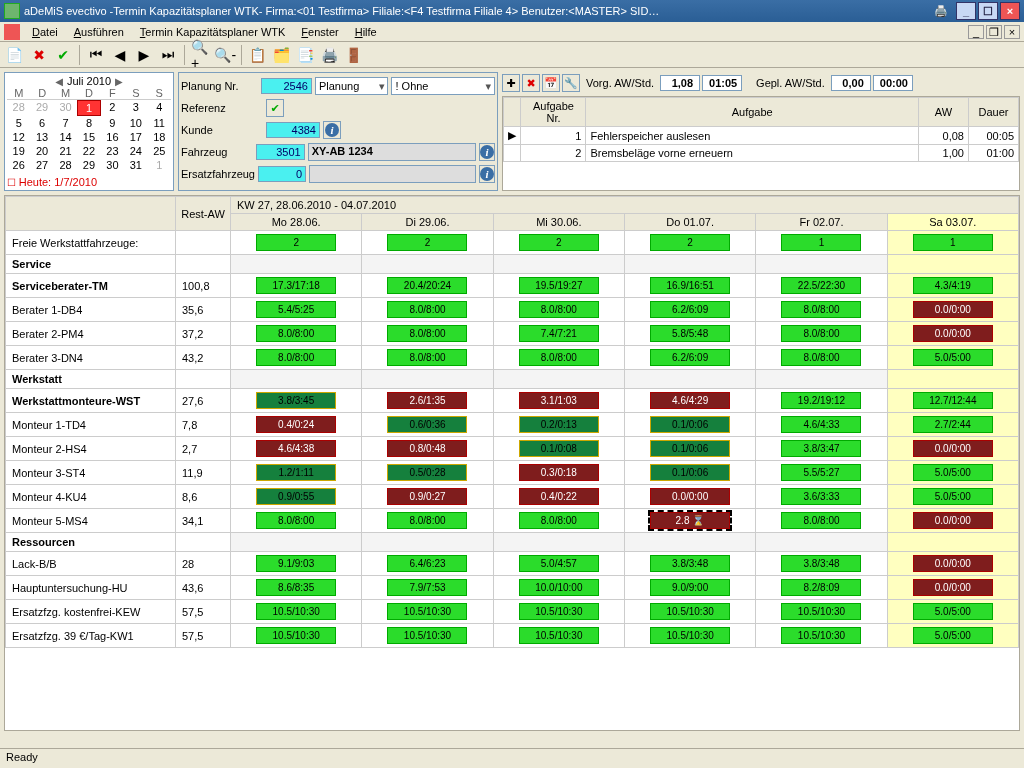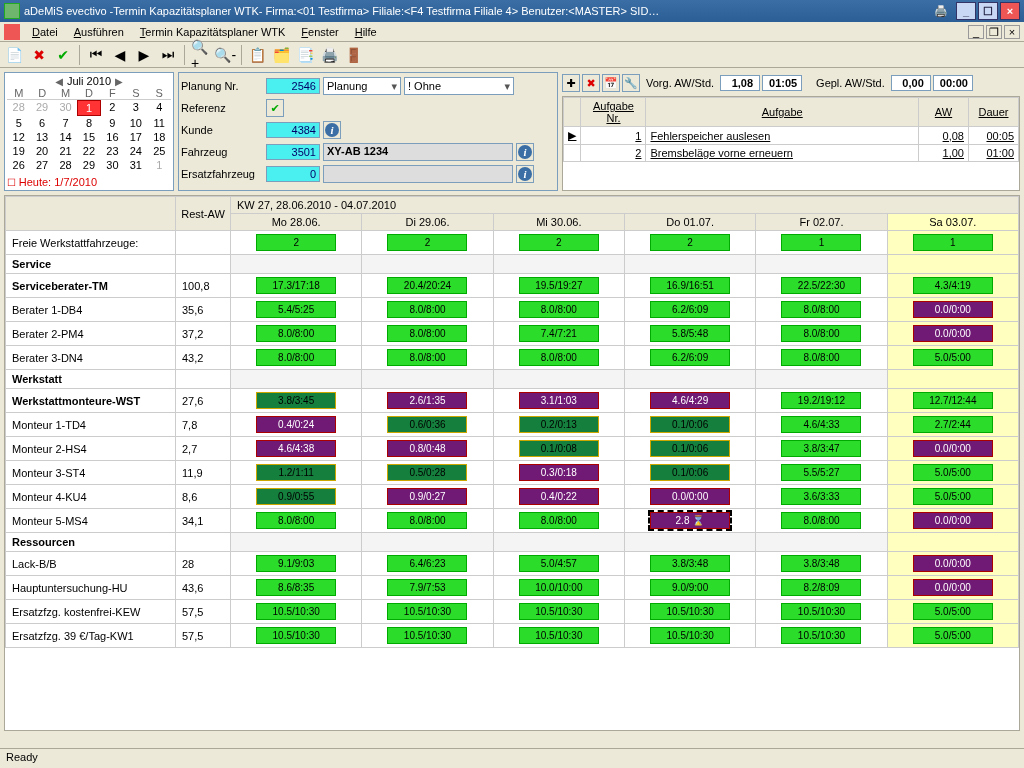--- a/index.html
+++ b/index.html
@@ -33,38 +33,38 @@
 .fnum { width: 54px; background: #4af0f0; border: 1px solid #7b9ebd; text-align: right; padding: 1px 3px; color: #006; }
 .ftext { border: 1px solid #7b9ebd; background: #fff; padding: 1px 3px; height: 18px; }
 .fdrop { border: 1px solid #7b9ebd; background: #fff; padding: 1px 3px; height: 18px; display: inline-flex; align-items: center; }
 .fdrop::after { content: "▾"; margin-left: auto; color: #555; }
 .ibtn { width: 18px; height: 18px; border: 1px solid #7b9ebd; background: #ece9d8; display: flex; align-items: center; justify-content: center; }
 .info { background: #3a6ea5; color: #fff; border-radius: 50%; width: 14px; height: 14px; font-weight: bold; text-align: center; line-height: 14px; font-style: italic; font-family: Georgia, serif; }
 .rightpanel { flex: 1; display: flex; flex-direction: column; }
 .rptop { display: flex; align-items: center; gap: 2px; height: 22px; }
 .rptop .valbox { border: 1px solid #7b9ebd; background: #fff; padding: 1px 6px; font-weight: bold; text-align: right; }
 .rptop .lbl { padding: 0 4px; }
-.taskgrid { border: 1px solid #aca899; background: #fff; margin-top: 2px; flex: 1; text-decoration: underline; }
+.taskgrid { border: 1px solid #aca899; background: #fff; margin-top: 2px; flex: 1; }
 .taskgrid table { width: 100%; border-collapse: collapse; }
 .taskgrid th, .taskgrid td { border: 1px solid #ccc; padding: 2px 4px; background: #fff; text-align: left; }
 .taskgrid th { background: #ece9d8; font-weight: normal; text-align: center; }
 .taskgrid td.r { text-align: right; }
 .plangrid { border: 1px solid #aca899; margin: 0 4px; height: 536px; overflow: auto; background: #fff; position: relative; }
 .plangrid table { border-collapse: collapse; width: 100%; }
 .plangrid th, .plangrid td { border: 1px solid #ccc; padding: 0; background: #fff; vertical-align: middle; }
 .plangrid th { background: #ece9d8; font-weight: normal; padding: 2px; position: sticky; top: 0; }
 .plangrid .rowlbl { padding: 3px 6px; background: #fff; }
 .plangrid .rowlbl.b { font-weight: bold; }
 .plangrid .awcell { text-align: left; padding: 3px 6px; background: #fff; width: 50px; }
 .plangrid .daycell { text-align: center; padding: 3px 4px; }
 .plangrid .sathdr { background: #ffffc0; }
 .slot { display: inline-block; min-width: 80px; padding: 2px 8px; border: 1px solid #060; color: #000; font-size: 10px; }
 .slot.g { background: #2bdc2b; border-color: #0a0; }
 .slot.y { background: #15803d; border-color: #cca700; }
-.slot.r { background: #701a75; border-color: #a00; color: #fff; }
+.slot.r { background: #7f1d1d; border-color: #a00; color: #fff; }
 .slot.sel { outline: 2px dashed #000; }
 .statusbar { position: absolute; bottom: 0; left: 0; right: 0; height: 20px; background: #ece9d8; border-top: 1px solid #aca899; padding: 2px 6px; }
 .sat { background: #ffffc0 !important; }
 .grphdr td { background: #f4f4f4; }
 </style>
 </head>
 <body>
 
 <div class="titlebar">
   <div class="icon"></div>
@@ -158,21 +158,21 @@
         <div class="d">27</div>
         <div class="d">28</div>
         <div class="d">29</div>
         <div class="d">30</div>
         <div class="d">31</div>
         <div class="d dim">1</div>
       </div>
     <div class="calfoot">☐ <span>Heute: 1/7/2010</span></div>
   </div>
 
-  <div class="formpanel" style="width:380px;">
+  <div class="formpanel" style="width:320px;">
     <div class="frow">
       <span class="flabel">Planung Nr.</span>
       <span class="fnum">2546</span>
       <span class="fdrop" style="width:78px;">
           <span>Planung</span>
         </span>
       <span class="fdrop" style="width:110px;">
           <span>! Ohne</span>
         </span>
     </div>

